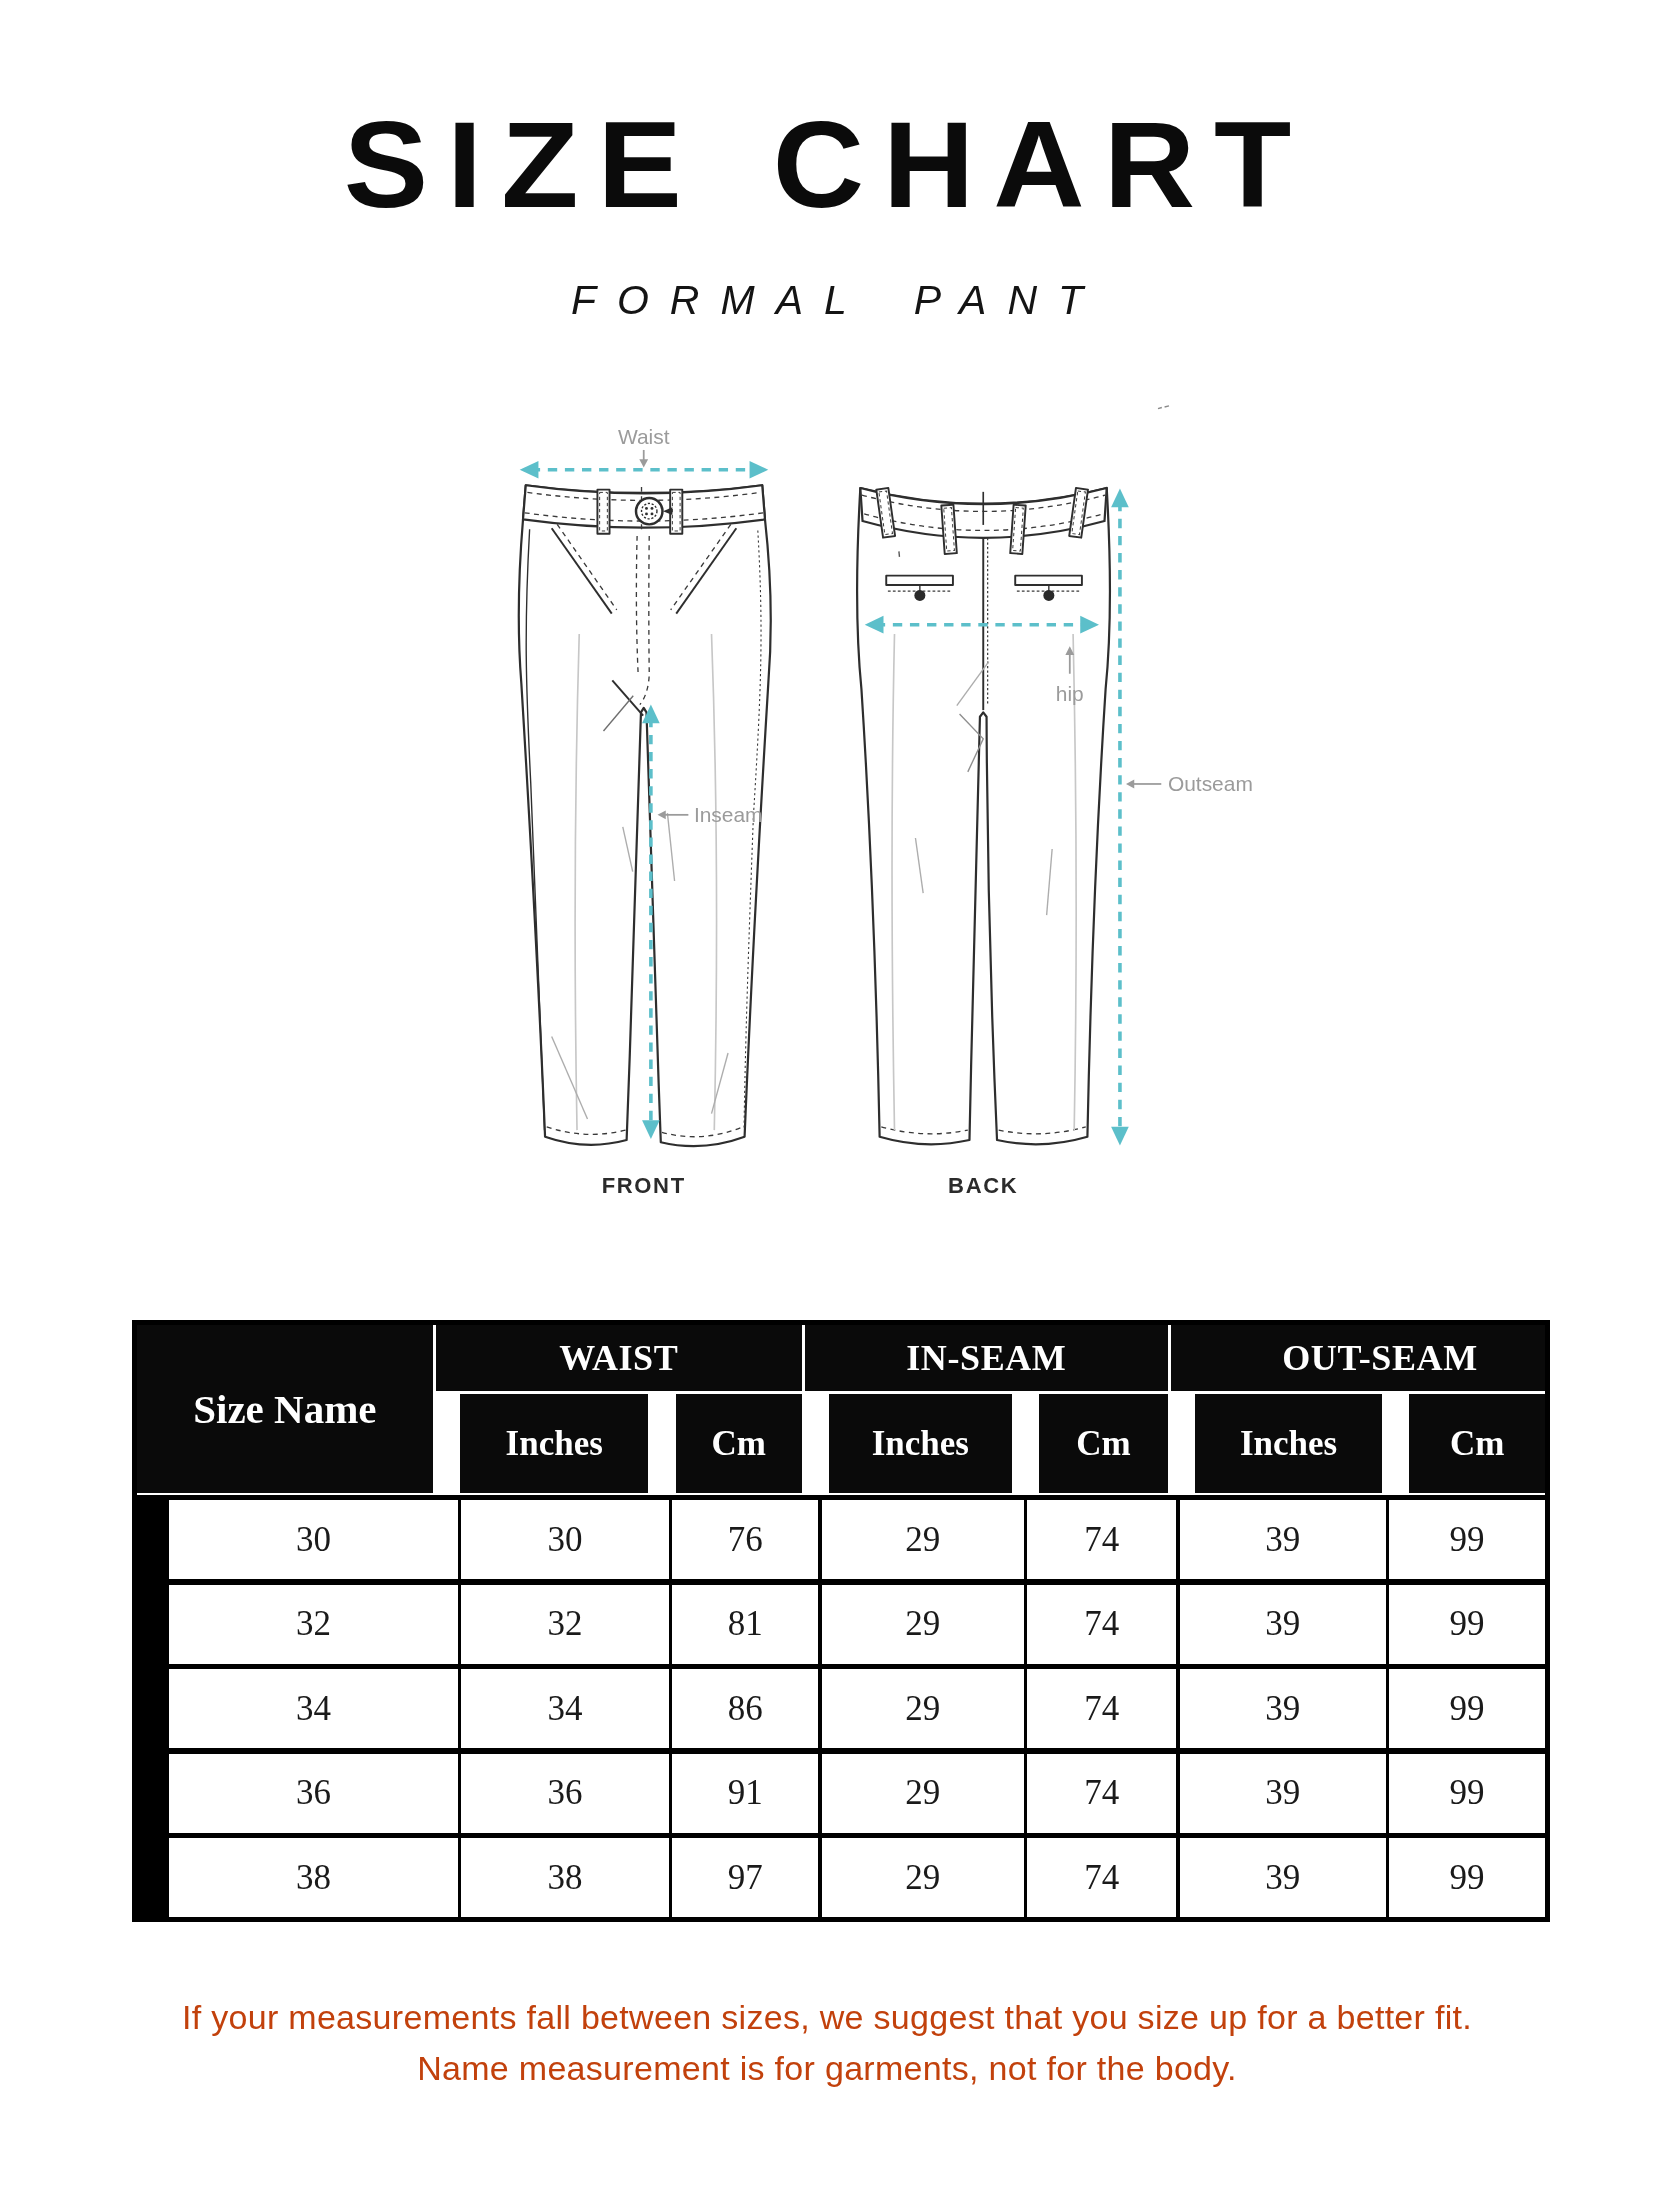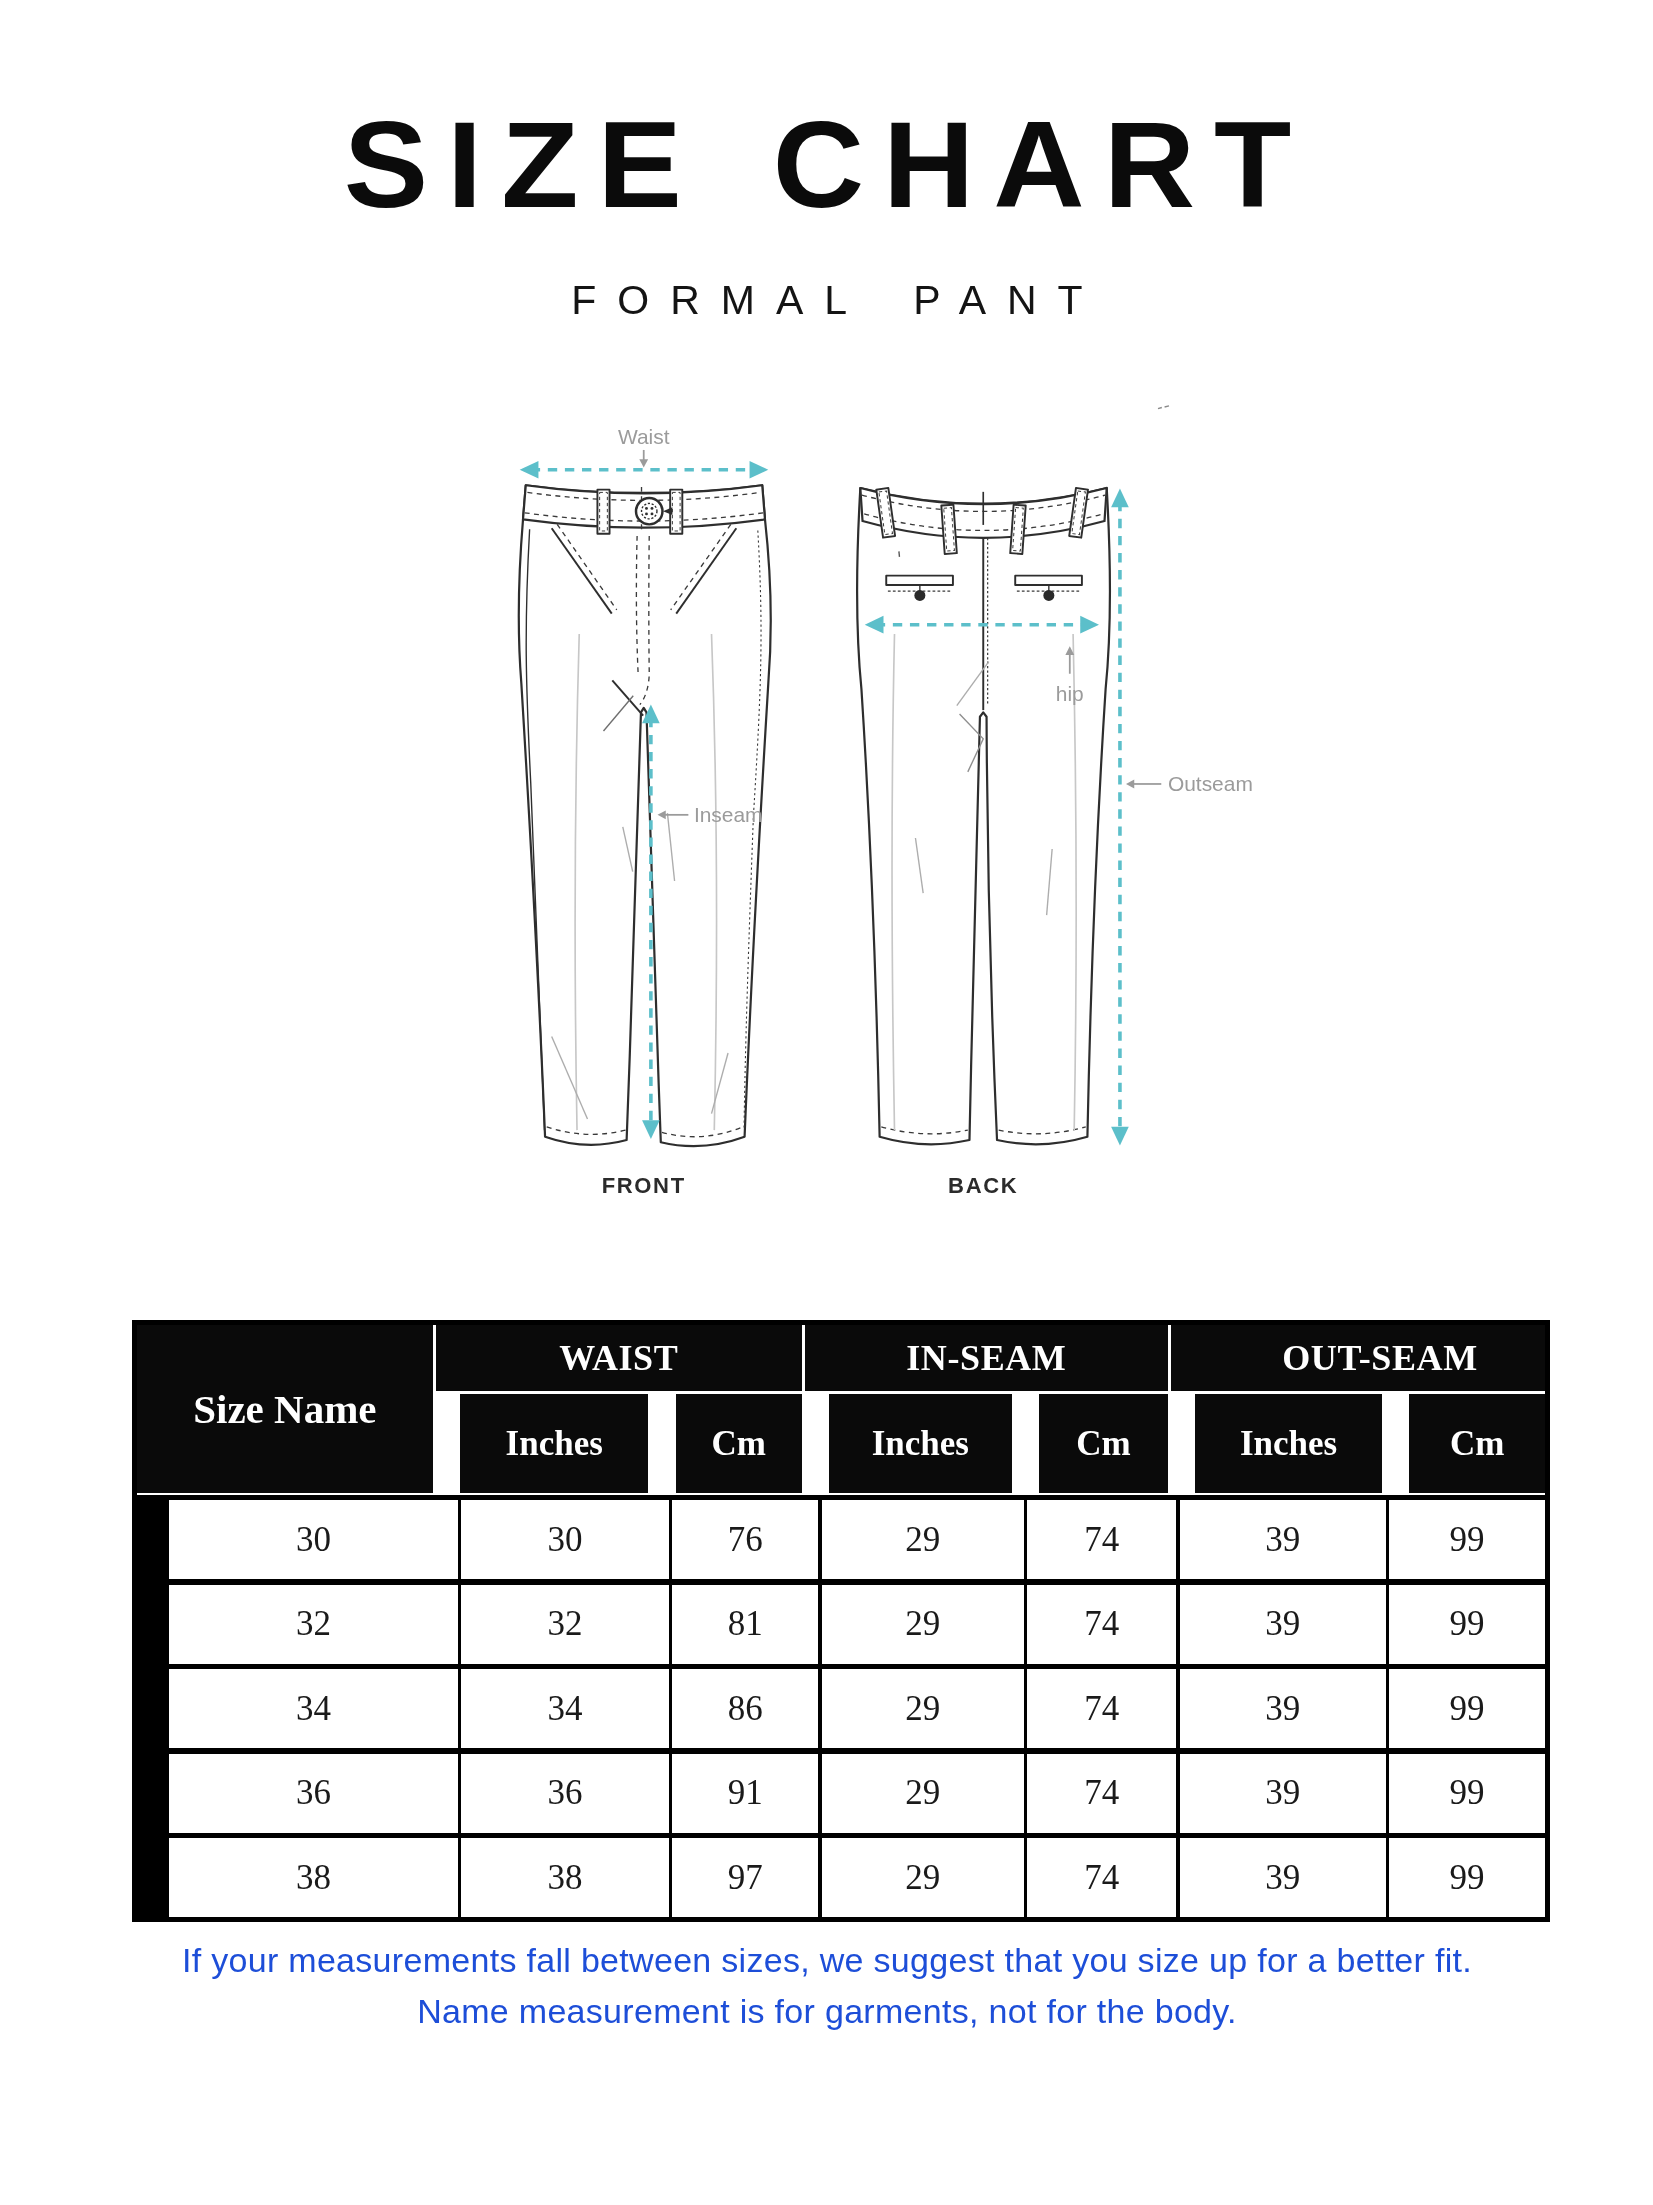--- a/index.html
+++ b/index.html
@@ -14,20 +14,21 @@
     text-align:center; font-size:110px; line-height:110px; font-weight:bold;
     letter-spacing:16.5px; word-spacing:15.4px; color:#0b0b0b;
     transform:scale(1.15,1.12); transform-origin:50% 0;
     white-space:nowrap;
   }
   .subtitle {
     position:absolute; top:280px; left:0; width:100%;
     text-align:center; font-size:41px; line-height:41px; font-weight:400;
     letter-spacing:21px; word-spacing:14.3px; text-indent:21px; color:#141414;
     white-space:nowrap;
+    font-style:italic;
   }
   
   .diagram { position:absolute; left:469px; top:397px; width:937px; height:893px; }
   
   .size-table {
     position:absolute; left:132px; top:1320px; width:1418px;
     border:5.5px solid #000; background:#ffffff;
   }
   .thead {
     display:grid;
@@ -53,23 +54,23 @@
     grid-auto-rows:79px; column-gap:3.3px; row-gap:5.5px;
     background:#000; border-top:5.5px solid #000;padding-left:32px;
   }
   .cell {
     background:#ffffff; color:#1a1a1a;
     display:flex; align-items:center; justify-content:center;
     font-family:"Liberation Serif", serif; font-size:35px;
   }
   
   .footer {
-    position:absolute; top:1935px; left:0; width:100%;
+    position:absolute; top:1992px; left:0; width:100%;
     text-align:center; font-size:34px; line-height:51px;
-    color:#1d4ed8; letter-spacing:0.3px;
+    color:#c2410c; letter-spacing:0.3px;
   }
   
   .outline { fill:#ffffff; stroke:#2e2e2e; stroke-width:4; stroke-linejoin:round; }
   .seam    { fill:none; stroke:#2e2e2e; stroke-width:3.5; }
   .stitch  { fill:none; stroke:#3a3a3a; stroke-width:2.4; stroke-dasharray:9 8; }
   .crease  { fill:none; stroke:#c7c7c7; stroke-width:3; }
   .crease2 { fill:none; stroke:#adadad; stroke-width:2.5; }
   .tealdash{ fill:none; stroke:#5cbfca; stroke-width:6.5; stroke-dasharray:17 14; }
   .tealhead{ fill:#5cbfca; }
   .gline   { fill:none; stroke:#9b9b9b; stroke-width:3.2; }

